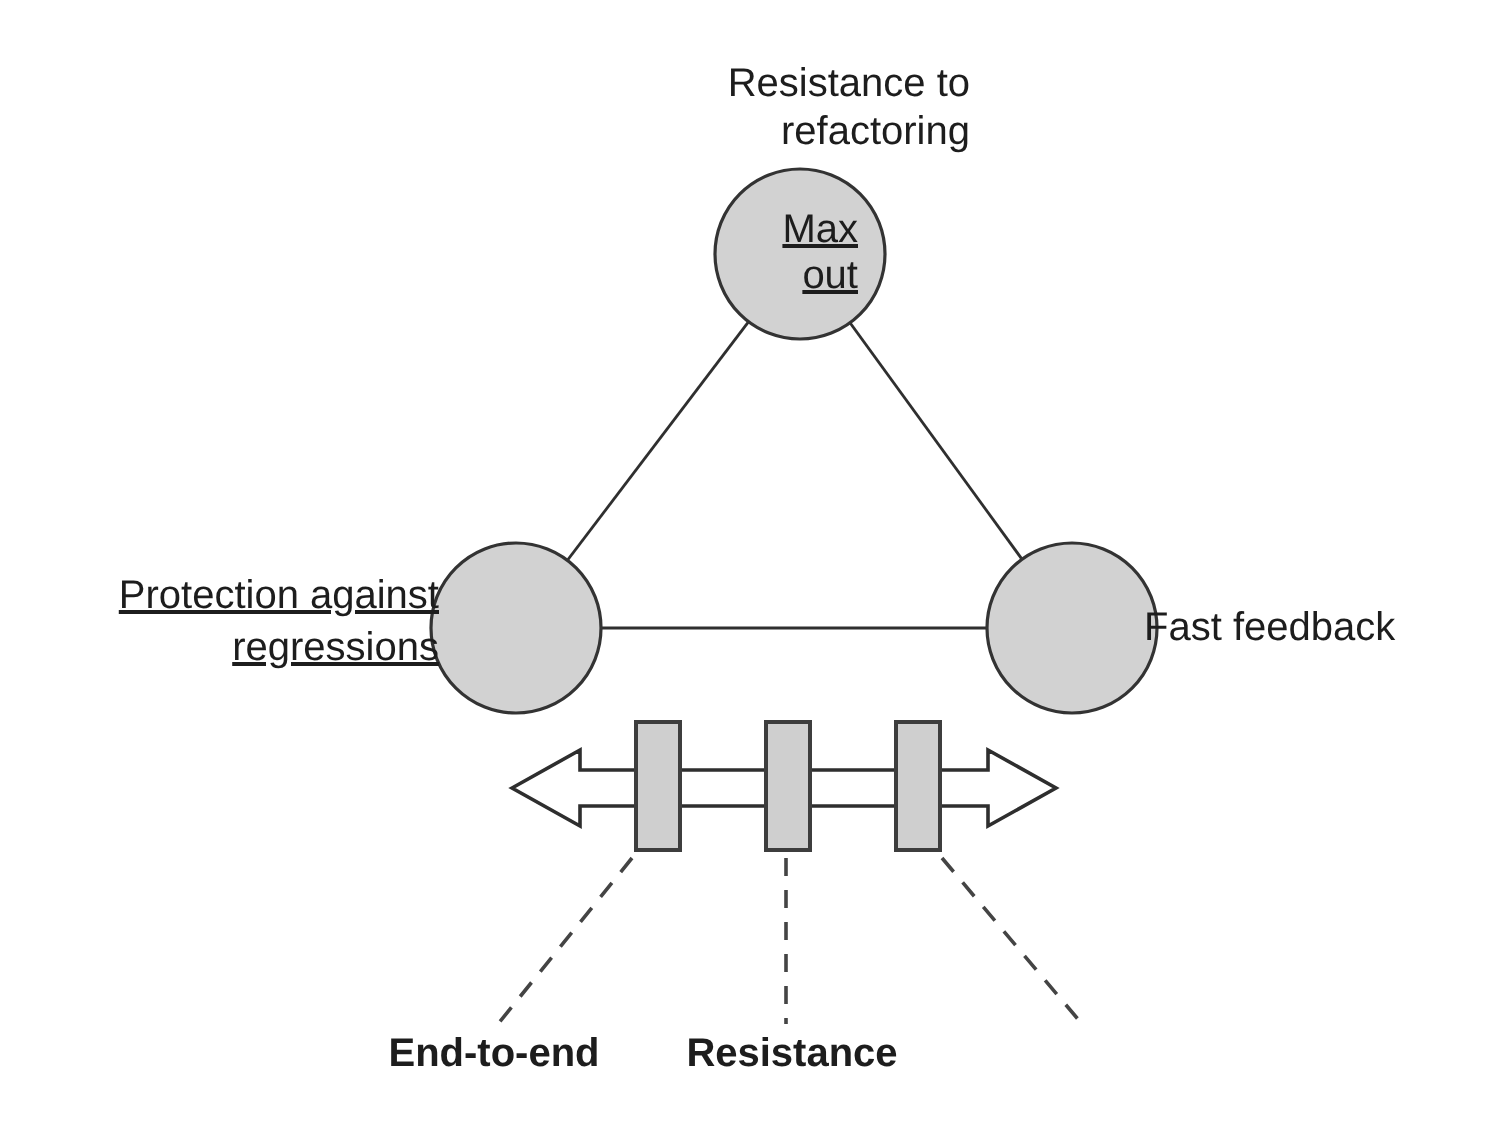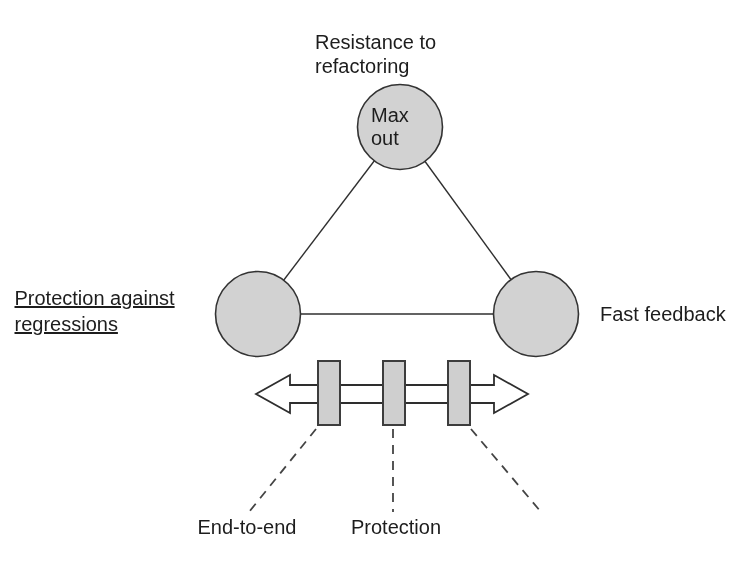--- a/index.html
+++ b/index.html
@@ -45,54 +45,56 @@
     stroke: #444444;
     stroke-width: 1.8;
     stroke-dasharray: 9 7;
     fill: none;
   }
   .lbl {
     position: absolute;
     color: #1d1d1d;
     font-size: 20px;
     line-height: 24px;
-    text-align: left;
+    text-align: right;
   }
   .lbl-top {
     left: 400px;
     top: 30px;
     width: 170px;
     transform: translateX(-50%);
   }
   .lbl-maxout {
     left: 400px;
     top: 127px;
     width: 58px;
     line-height: 23px;
     transform: translate(-50%, -50%);
+    text-decoration: underline;
   }
   .lbl-left {
     left: 117px;
     top: 311px;
     width: 205px;
     line-height: 26px;
     transform: translate(-50%, -50%);
     text-decoration: underline;
   }
   .lbl-right {
-    left: 600px;
+    left: 572px;
     top: 314px;
     transform: translateY(-50%);
     white-space: nowrap;
     text-align: left;
   }
   .lbl-scale {
     top: 527px;
     transform: translate(-50%, -50%);
     white-space: nowrap;
+    font-weight: bold;
   }
   .lbl-e2e { left: 247px; }
   .lbl-int { left: 396px; }
   .lbl-unit { left: 541px; }
 </style>
 </head>
 <body>
 
 <div class="stage">
 
@@ -120,16 +122,16 @@
   <div class="lbl lbl-top">Resistance to refactoring</div>
 
   <div class="lbl lbl-maxout">Max out</div>
 
   <div class="lbl lbl-left">Protection against regressions</div>
 
   <div class="lbl lbl-right">Fast feedback</div>
 
   <div class="lbl lbl-scale lbl-e2e">End-to-end</div>
 
-  <div class="lbl lbl-scale lbl-int">Protection</div>
+  <div class="lbl lbl-scale lbl-int">Resistance</div>
 
 
 </div>
 
 </body></html>

